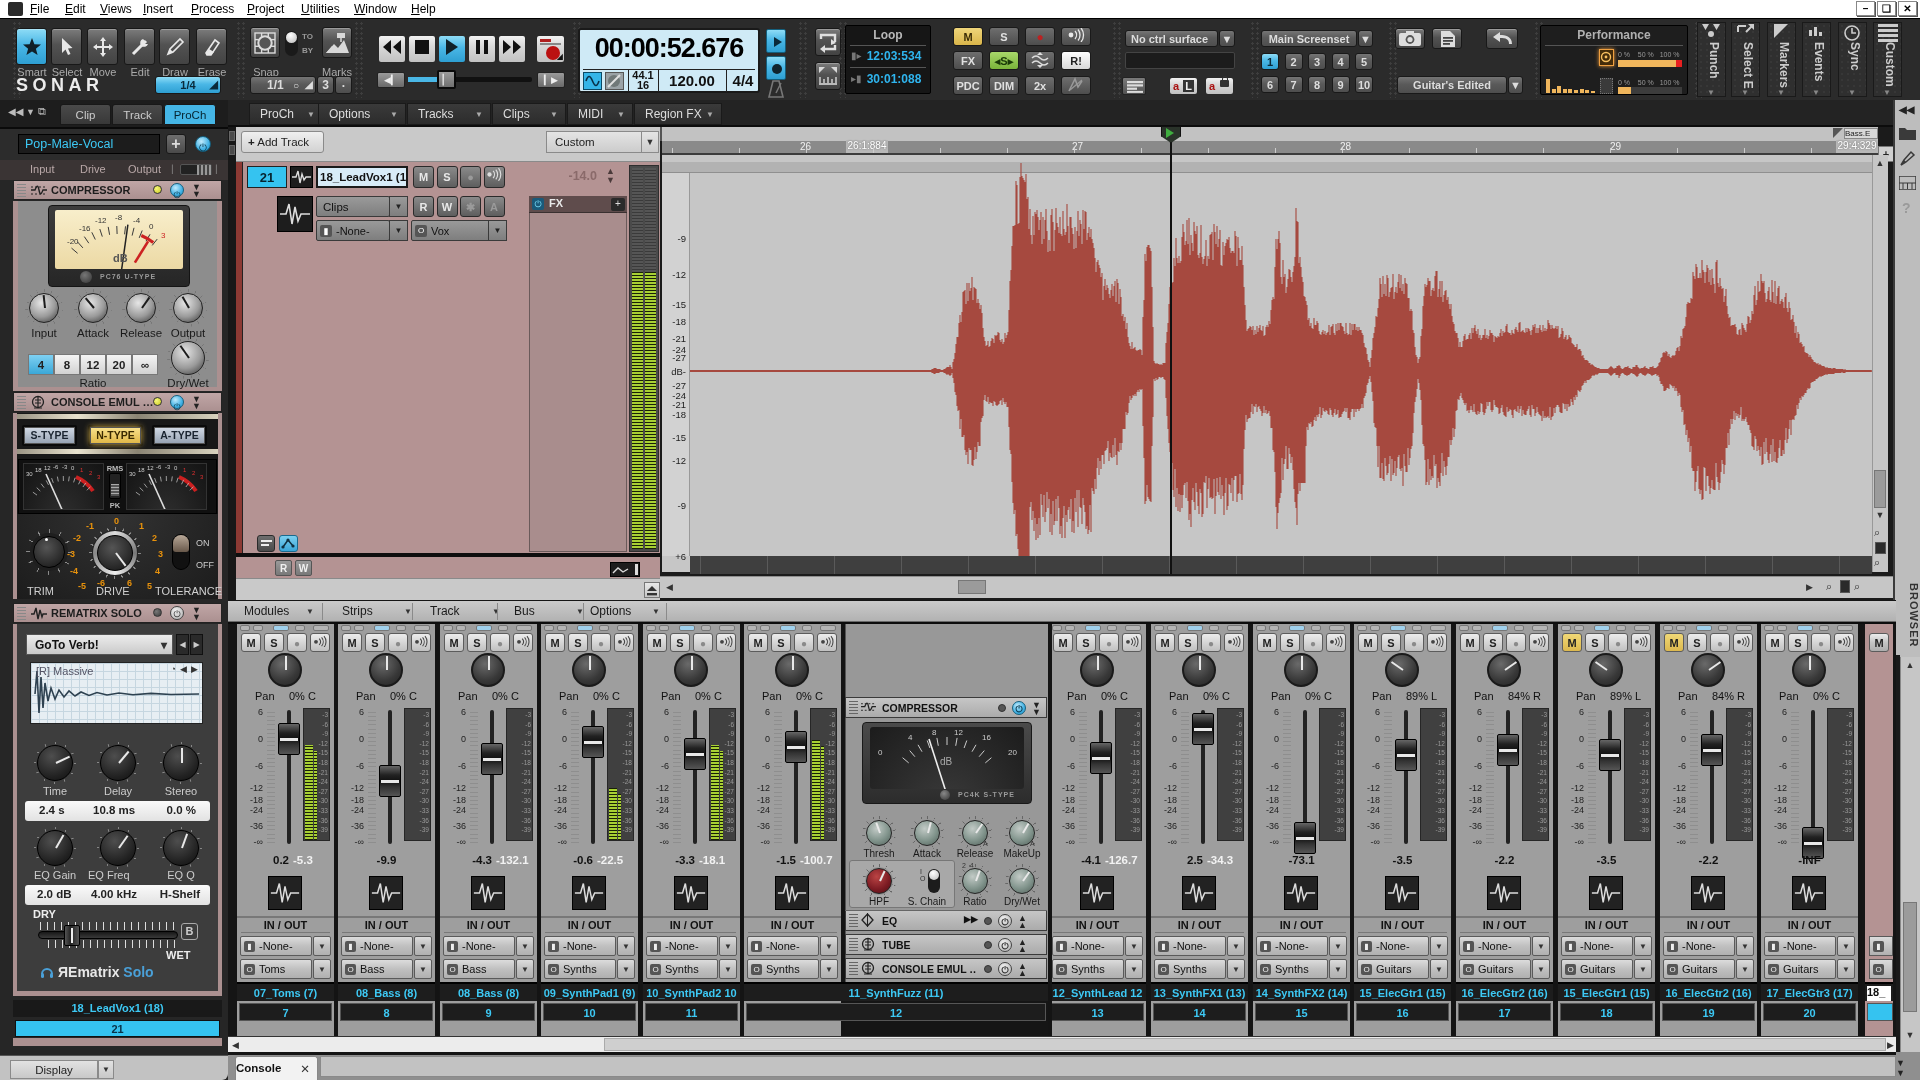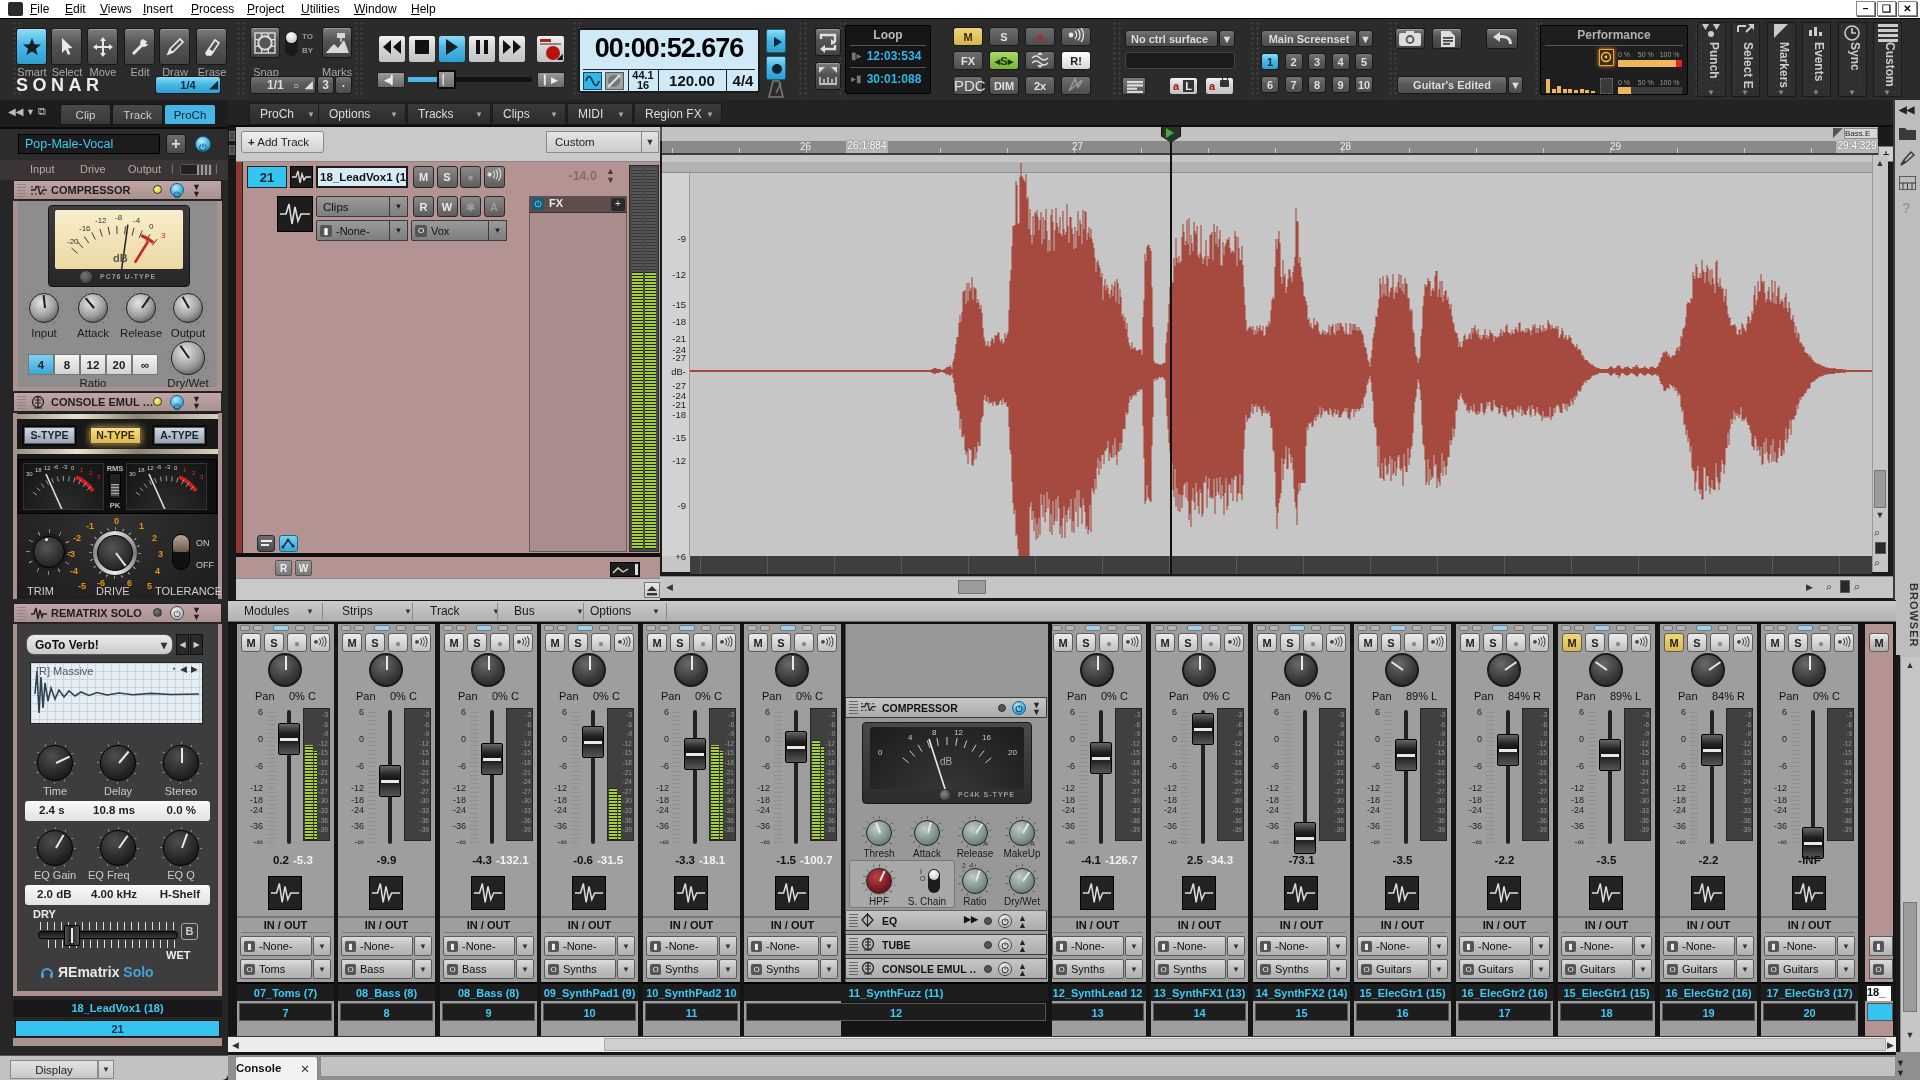--- a/index.html
+++ b/index.html
@@ -1,21 +1,21 @@
 <!DOCTYPE html>
 <html><head><meta charset="utf-8"><style>
 *{margin:0;padding:0;box-sizing:border-box;font-family:"Liberation Sans",sans-serif}
 body{width:1920px;height:1080px;overflow:hidden;background:#1b1b1b;position:relative}
 .ab{position:absolute}
 .tb{position:absolute;background:linear-gradient(#7c7c7c,#525252 45%,#434343);border:1px solid #181818;border-radius:3px;box-shadow:inset 0 1px 0 rgba(255,255,255,.25)}
 .tbl{position:absolute;color:#aaa;font-size:11px;text-align:center}
 .lb{position:absolute;background:linear-gradient(#f2f2f2,#d8d8d8 40%,#c2c2c2);border:1px solid #2a2a2a;border-radius:3px}
 .blue{background:linear-gradient(#8edcf6,#4ab7e6 45%,#2e9fd2)!important}
 .dd{position:absolute;background:linear-gradient(#757575,#5a5a5a 45%,#4e4e4e);border:1px solid #191919;border-radius:3px;color:#ddd;font-size:11px}
-.cdd{position:absolute;background:linear-gradient(#dedede,#c6c6c6 45%,#b6b6b6);border:1px solid #555;border-radius:8px;color:#111;font-size:11px;overflow:hidden}
+.cdd{position:absolute;background:linear-gradient(#dedede,#c6c6c6 45%,#b6b6b6);border:1px solid #555;border-radius:0;color:#111;font-size:11px;overflow:hidden}
 .dot{position:absolute;top:21px;height:77px;width:10px;background-image:radial-gradient(circle,#3e3e3e 1px,transparent 1.4px);background-size:5px 5px}
 .mh{position:absolute;left:13px;width:209px;height:20px;background:linear-gradient(#c0a6a6,#ab9090);border:1px solid #222;color:#1d1d1d;font-weight:bold;font-size:11px}
 .grip{position:absolute;left:3px;top:3px;width:9px;height:13px;background:repeating-linear-gradient(#888 0 1px,transparent 1px 3px)}
 .led{position:absolute;width:9px;height:9px;border-radius:50%;background:radial-gradient(circle at 35% 35%,#f6f67a,#caca20);border:1px solid #333}
 .pwr{position:absolute;width:14px;height:14px;border-radius:50%;background:radial-gradient(circle at 38% 32%,#bfeafc,#41b1e4 60%,#2090c4);border:1px solid #16607e;color:#083;text-align:center}
 .chev{position:absolute;font-size:9px;color:#222;line-height:7px}
 .knb{position:absolute;border-radius:50%;background:radial-gradient(circle at 40% 32%,#e6e6e6,#9a9a9a 55%,#565656 85%,#3c3c3c);border:1px solid #222}
 .kptr{position:absolute;left:50%;top:50%;width:2px;background:#1c1c1c;transform-origin:50% 0}
 .dknb{position:absolute;border-radius:50%;background:radial-gradient(circle at 42% 35%,#555,#262626 70%,#111);border:1px solid #000}
 .wptr{position:absolute;left:50%;top:50%;width:2px;background:#e8e8e8;transform-origin:50% 0}
@@ -227,21 +227,21 @@
       <path d="M9 3 A6 6 0 0 1 9 11 M12 1.5 A8.5 8.5 0 0 1 12 12.5 M15 0 A11 11 0 0 1 15 14" stroke="#e8e8e8" stroke-width="1.3" fill="none"></path>
     </svg></div>
 <div class="ab" style="left:953px;top:51px;width:30px;height:19px;background:linear-gradient(#6e6e6e,#4d4d4d);border:1px solid #1a1a1a;border-radius:3px;color:#e0e0e0;font-size:11px;font-weight:bold;text-align:center;line-height:18px">FX</div>
 <div class="ab" style="left:989px;top:51px;width:30px;height:19px;background:linear-gradient(#a8d86a,#7ab33a);border:1px solid #1a1a1a;border-radius:3px;color:#1a3a08;font-size:11px;font-weight:bold;text-align:center;line-height:18px">◂S▸</div>
 <div class="ab" style="left:1025px;top:51px;width:30px;height:19px;background:linear-gradient(#6e6e6e,#4d4d4d);border:1px solid #1a1a1a;border-radius:3px;color:#e0e0e0;font-size:11px;font-weight:bold;text-align:center;line-height:18px"><svg width="20" height="16" viewBox="0 0 20 16">
       <path d="M2 6 Q6 2 10 6 T18 6" stroke="#ddd" stroke-width="1.5" fill="none"></path>
       <path d="M2 11 Q6 7 10 11 T18 11" stroke="#ddd" stroke-width="1.5" fill="none"></path>
       <path d="M10 0 13 3 7 3z M10 16 13 13 7 13z" fill="#ddd"></path>
     </svg></div>
 <div class="ab" style="left:1061px;top:51px;width:30px;height:19px;background:linear-gradient(#fdfdfd,#d8d8d8);border:1px solid #1a1a1a;border-radius:3px;color:#222;font-size:11px;font-weight:bold;text-align:center;line-height:18px">R!</div>
-<div class="ab" style="left:953px;top:76px;width:30px;height:19px;background:linear-gradient(#6e6e6e,#4d4d4d);border:1px solid #1a1a1a;border-radius:3px;color:#e0e0e0;font-size:15px;font-weight:normal;text-align:center;line-height:18px">PDC</div>
+<div class="ab" style="left:953px;top:76px;width:30px;height:19px;background:linear-gradient(#6e6e6e,#4d4d4d);border:1px solid #1a1a1a;border-radius:3px;color:#e0e0e0;font-size:11px;font-weight:bold;text-align:center;line-height:18px">PDC</div>
 <div class="ab" style="left:989px;top:76px;width:30px;height:19px;background:linear-gradient(#6e6e6e,#4d4d4d);border:1px solid #1a1a1a;border-radius:3px;color:#e0e0e0;font-size:11px;font-weight:bold;text-align:center;line-height:18px">DIM</div>
 <div class="ab" style="left:1025px;top:76px;width:30px;height:19px;background:linear-gradient(#6e6e6e,#4d4d4d);border:1px solid #1a1a1a;border-radius:3px;color:#e0e0e0;font-size:11px;font-weight:bold;text-align:center;line-height:18px">2x</div>
 <div class="ab" style="left:1061px;top:76px;width:30px;height:19px;background:linear-gradient(#6e6e6e,#4d4d4d);border:1px solid #1a1a1a;border-radius:3px;color:#e0e0e0;font-size:11px;font-weight:bold;text-align:center;line-height:18px"><svg width="18" height="16" viewBox="0 0 18 16">
       <path d="M2 14 L8 2 L11 10 L15 4" stroke="#999" stroke-width="1.6" fill="none"></path>
       <line x1="3" y1="13" x2="15" y2="3" stroke="#999" stroke-width="1.2"></line>
     </svg></div>
 <div class="dd" style="left:1125px;top:30px;width:93px;height:17px;line-height:16px;font-weight:bold"><span style="margin-left:5px">No ctrl surface</span></div>
 <div class="dd" style="left:1219px;top:30px;width:16px;height:17px;text-align:center;line-height:16px">▼</div>
 <div class="ab" style="left:1125px;top:52px;width:110px;height:17px;background:#1c1c1c;border:1px solid #444;border-radius:2px"></div>
 <div class="ab" style="left:1122px;top:77px;width:24px;height:18px;background:linear-gradient(#7a7a7a,#525252);border:1px solid #222;border-radius:2px"><svg width="16" height="12" viewBox="0 0 16 12" style="margin:3px 4px">
@@ -1081,21 +1081,21 @@
 <div class="msc" style="left:620px;top:769.6px">-21</div>
 <div class="msc" style="left:620px;top:779.2px">-24</div>
 <div class="msc" style="left:620px;top:788.8px">-27</div>
 <div class="msc" style="left:620px;top:798.4px">-30</div>
 <div class="msc" style="left:620px;top:808.0px">-33</div>
 <div class="msc" style="left:620px;top:817.6px">-36</div>
 <div class="msc" style="left:620px;top:827.2px">-39</div>
 <div class="seg" style="left:609px;top:788px;height:52px"></div>
 <div class="seg" style="left:618px;top:794px;height:46px;width:3px"></div>
 <div class="ab" style="left:541px;top:854px;width:52px;color:#111;font-size:11.5px;font-weight:bold;text-align:right">-0.6</div>
-<div class="ab" style="left:597px;top:854px;color:#f2f2f2;font-size:11.5px;font-weight:bold">-31.5</div>
+<div class="ab" style="left:597px;top:854px;color:#f2f2f2;font-size:11.5px;font-weight:bold">-22.5</div>
 <div class="ab" style="left:572px;top:876px;width:34px;height:34px;background:#222;border:1px solid #000"><svg width="32" height="32" viewBox="0 0 34 34">
       <path d="M2 17 H8 L11 7 L14 27 L17 10 L20 24 L23 17 H32" stroke="#ddd" stroke-width="1.6" fill="none"></path>
     </svg></div>
 <div class="ab" style="left:541px;top:916px;width:97px;height:2px;background:#787878"></div>
 <div class="ab" style="left:541px;top:919px;width:97px;color:#111;font-size:11px;text-align:center;font-weight:bold">IN / OUT</div>
 <div class="ab" style="left:545px;top:932px;width:89px;height:1px;background:#787878"></div>
 <div class="io" style="left:544px;top:936px;width:72px"><span style="position:absolute;left:3px;top:4px;width:11px;height:11px;background:#555;color:#eee;font-size:8px;text-align:center;line-height:11px;border-radius:2px">▮</span><span style="margin-left:18px;line-height:19px">-None-</span></div>
 <div class="io" style="left:617px;top:936px;width:18px">
     <span style="display:block;text-align:center;line-height:19px;font-size:8px;color:#333">▼</span>
   </div>

